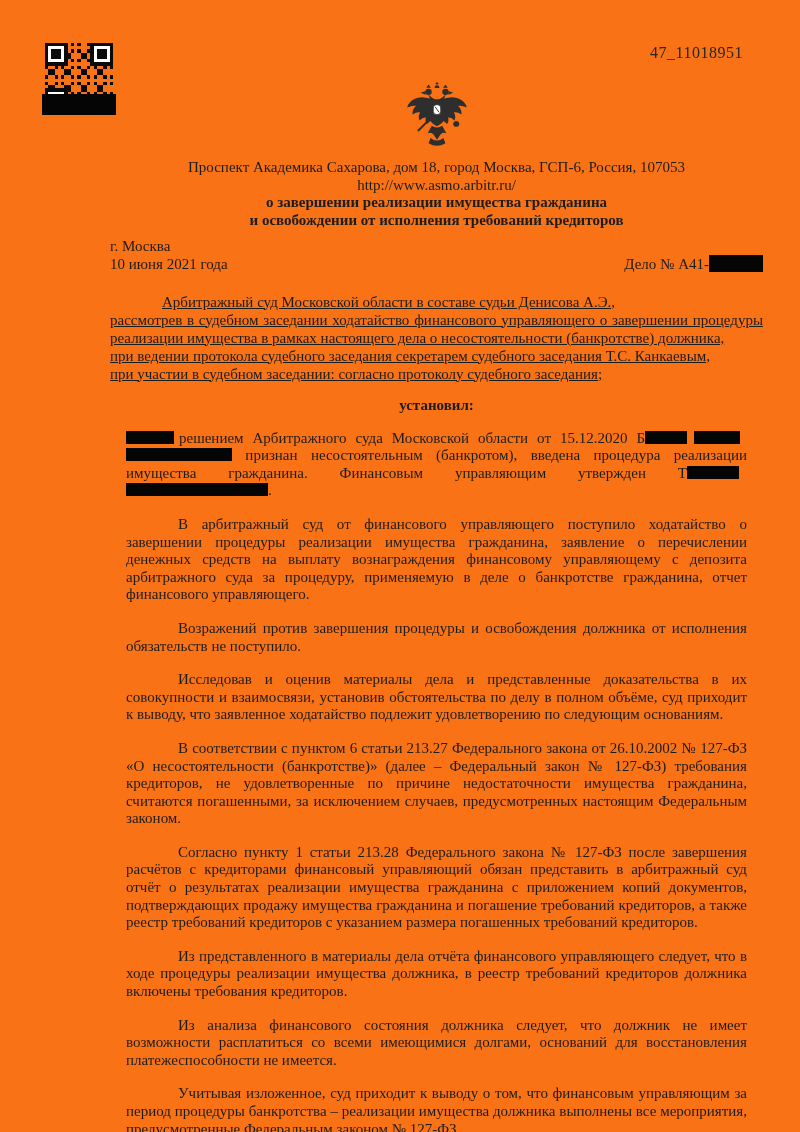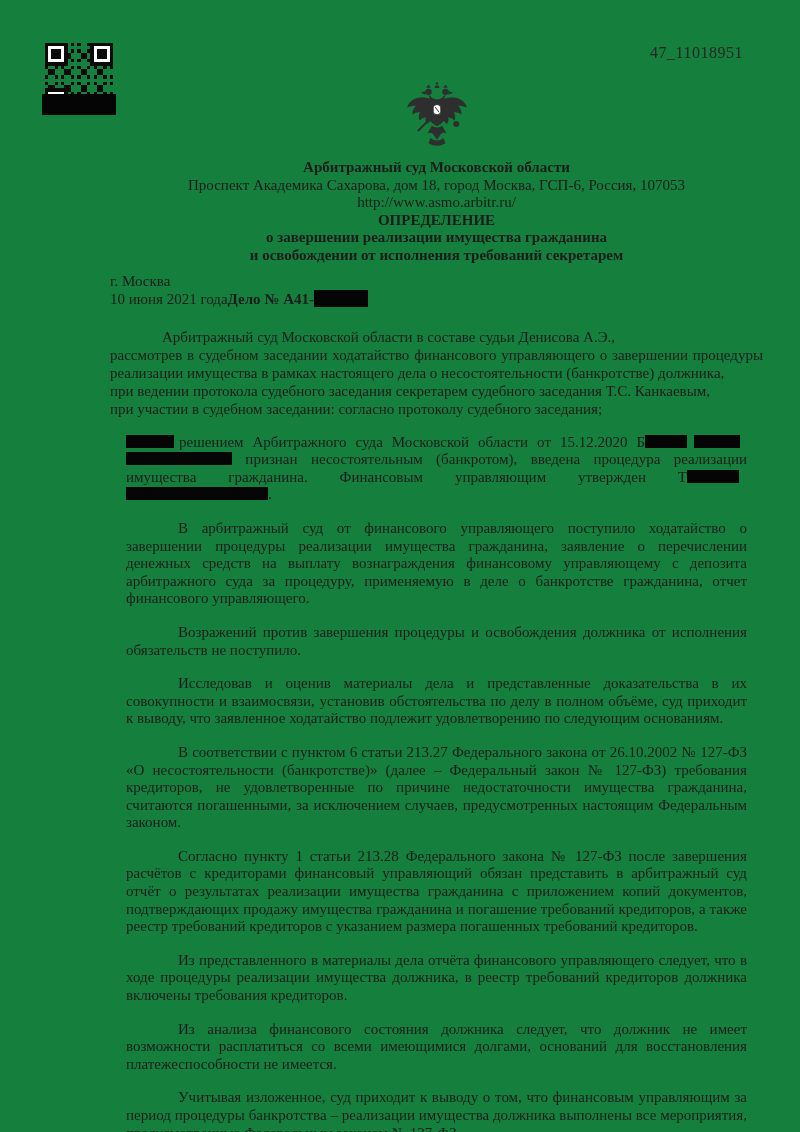--- a/index.html
+++ b/index.html
@@ -1,21 +1,21 @@
 <!DOCTYPE html>
 <html lang="ru"><head>
 <meta charset="utf-8">
 <style>
   * { box-sizing: border-box; }
   html, body { margin: 0; padding: 0; background: #ffffff; }
   .page {
     position: relative;
     width: 800px;
     height: 1132px;
-    background: #15803d;
+    background: #f97316;
     font-family: "Liberation Serif", "DejaVu Serif", serif;
     color: #1c1c1c;
     overflow: hidden;
   }
   .doc-id {
     position: absolute;
     top: 44px;
     left: 650px;
     font-size: 16px;
     letter-spacing: 0.5px;
@@ -23,27 +23,27 @@
     white-space: nowrap;
   }
   .qr-wrap { position: absolute; left: 45px; top: 43px; width: 70px; height: 72px; }
   .qr-svg { display: block; width: 68px; height: 68px; }
   .qr-cover { position: absolute; left: -3px; top: 51px; width: 74px; height: 21px; background: #050505; }
   .emblem { position: absolute; left: 402px; top: 80px; }
   .content { position: absolute; left: 110px; top: 0; width: 653px; }
   .hdr { margin-top: 159px; text-align: center; line-height: 17.5px; font-size: 15px; }
   .hdr .b { font-weight: bold; }
   .meta {
-    display: flex; align-items: flex-end;
+    display: flex; justify-content: space-between; align-items: flex-end;
     margin-top: 9px; line-height: 17.8px; font-size: 15px;
   }
   .meta .left div { white-space: nowrap; }
-  .case { white-space: nowrap; font-weight: bold; }
+  .case { white-space: nowrap; }
   .case .case-bar { display: inline-block; width: 54px; height: 17px; background: #050505; vertical-align: -3px; }
-  .intro { margin-top: 19px; }
+  .intro { margin-top: 19px; text-decoration: underline; }
   .intro p { margin: 0; text-align: justify; line-height: 18px; font-size: 15px; }
   .intro p.ind { text-indent: 52px; }
   .ust { text-align: center; font-weight: bold; font-size: 15px; line-height: 18px; margin: 13px 0 13px 0; }
   .paras p { margin: 16px; text-align: justify; text-indent: 52px; line-height: 17.6px; font-size: 15px; }
   .paras p.flush { text-indent: 0; }
   .redact { display: inline-block; background: #050505; height: 13px; vertical-align: -1px; }
   .sp { display: inline-block; height: 1px; }
 </style>
 </head>
 <body>
@@ -187,45 +187,44 @@
       <circle cx="93" cy="75" r="5"></circle>
       <rect x="87.5" y="74.2" width="11" height="1.6"></rect>
     </g>
     <rect x="53.5" y="42" width="13" height="17" rx="5.5" fill="#ffffff" stroke="#2e2e2e" stroke-width="1.6"></rect>
     <path d="M57 46 l6.5 9" stroke="#2e2e2e" stroke-width="1.6" fill="none"></path>
   </svg>
 
   <div class="content">
 
     <div class="hdr">
-      <div class="b">Арбитражный суд Московской области</div>
       <div>Проспект Академика Сахарова, дом 18, город Москва, ГСП-6, Россия, 107053</div>
       <div>http://www.asmo.arbitr.ru/</div>
-      <div class="b">ОПРЕДЕЛЕНИЕ</div>
       <div class="b">о завершении реализации имущества гражданина</div>
-      <div class="b">и освобождении от исполнения требований секретарем</div>
+      <div class="b">и освобождении от исполнения требований кредиторов</div>
     </div>
 
     <div class="meta">
       <div class="left">
         <div>г. Москва</div>
         <div>10 июня 2021 года</div>
       </div>
       <div class="case">
         <span>Дело № А41-</span><span class="case-bar"></span>
       </div>
     </div>
 
     <div class="intro">
         <p class="ind">Арбитражный суд Московской области в составе судьи Денисова А.Э.,</p>
         <p>рассмотрев в судебном заседании ходатайство финансового управляющего о завершении процедуры реализации имущества в рамках настоящего дела о несостоятельности (банкротстве) должника,</p>
         <p>при ведении протокола судебного заседания секретарем судебного заседания Т.С. Канкаевым,</p>
         <p>при участии в судебном заседании: согласно протоколу судебного заседания;</p>
       </div>
 
+    <p class="ust">установил:</p>
 
     <div class="paras">
         <p class="flush"><span class="redact" style="width: 48px;"></span><span class="sp" style="width: 5px;"></span>решением Арбитражного суда Московской области от 15.12.2020 Б<span class="redact" style="width: 42px;"></span><span class="sp" style="width: 7px;"></span><span class="redact" style="width: 46px;"></span><span class="sp" style="width: 7px;"></span><span class="redact" style="width: 106px;"></span> признан несостоятельным (банкротом), введена процедура реализации имущества гражданина. Финансовым управляющим утвержден Т<span class="redact" style="width: 52px;"></span><span class="sp" style="width: 8px;"></span><span class="redact" style="width: 142px;"></span>.</p>
         <p>В арбитражный суд от финансового управляющего поступило ходатайство о завершении процедуры реализации имущества гражданина, заявление о перечислении денежных средств на выплату вознаграждения финансовому управляющему с депозита арбитражного суда за процедуру, применяемую в деле о банкротстве гражданина, отчет финансового управляющего.</p>
         <p>Возражений против завершения процедуры и освобождения должника от исполнения обязательств не поступило.</p>
         <p>Исследовав и оценив материалы дела и представленные доказательства в их совокупности и взаимосвязи, установив обстоятельства по делу в полном объёме, суд приходит к выводу, что заявленное ходатайство подлежит удовлетворению по следующим основаниям.</p>
         <p>В соответствии с пунктом 6 статьи 213.27 Федерального закона от 26.10.2002 № 127-ФЗ «О несостоятельности (банкротстве)» (далее – Федеральный закон № 127-ФЗ) требования кредиторов, не удовлетворенные по причине недостаточности имущества гражданина, считаются погашенными, за исключением случаев, предусмотренных настоящим Федеральным законом.</p>
         <p>Согласно пункту 1 статьи 213.28 Федерального закона № 127-ФЗ после завершения расчётов с кредиторами финансовый управляющий обязан представить в арбитражный суд отчёт о результатах реализации имущества гражданина с приложением копий документов, подтверждающих продажу имущества гражданина и погашение требований кредиторов, а также реестр требований кредиторов с указанием размера погашенных требований кредиторов.</p>
         <p>Из представленного в материалы дела отчёта финансового управляющего следует, что в ходе процедуры реализации имущества должника, в реестр требований кредиторов должника включены требования кредиторов.</p>
         <p>Из анализа финансового состояния должника следует, что должник не имеет возможности расплатиться со всеми имеющимися долгами, оснований для восстановления платежеспособности не имеется.</p>

